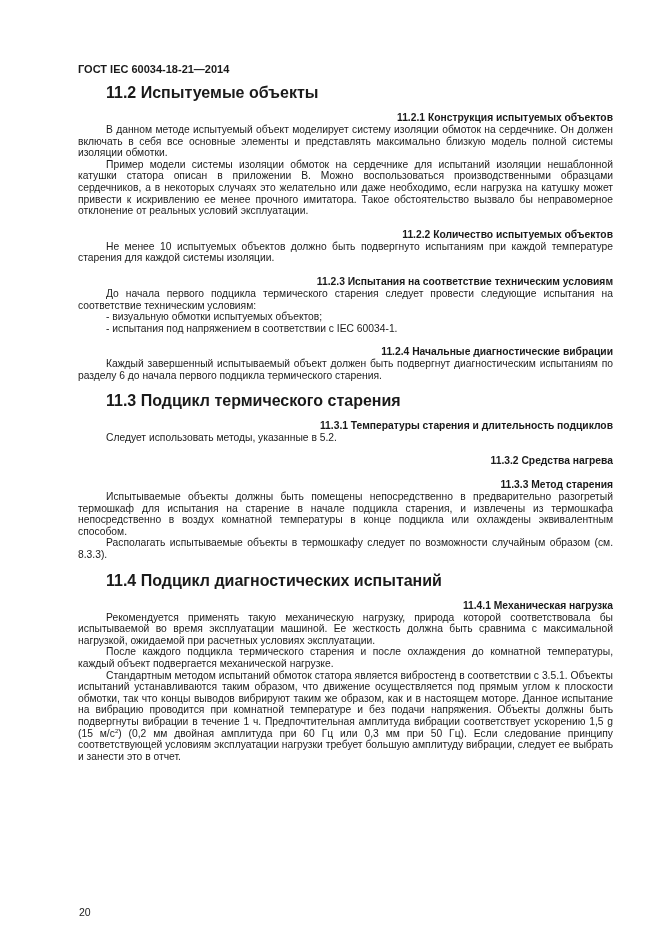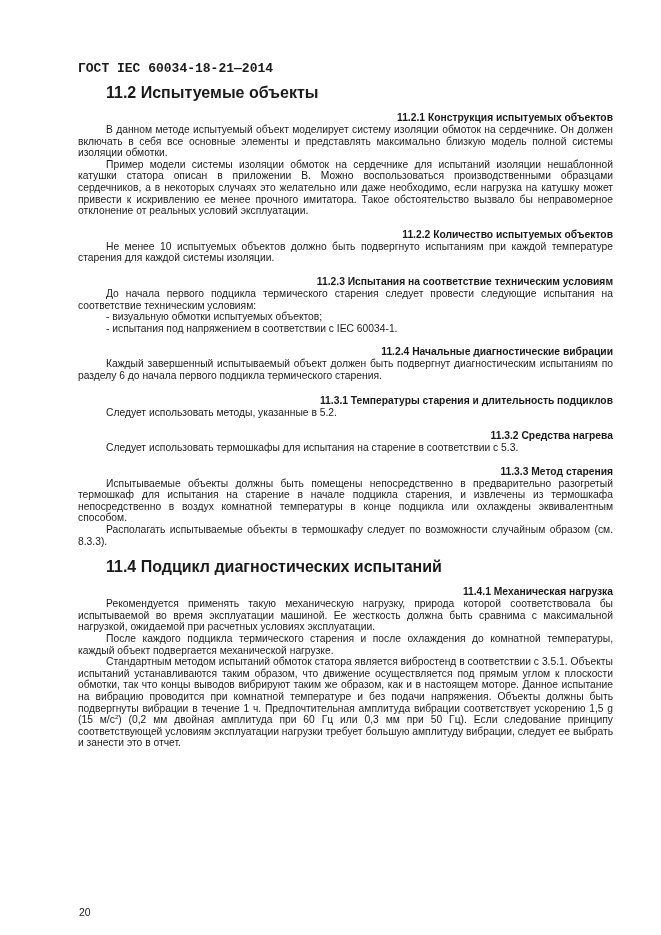--- a/index.html
+++ b/index.html
@@ -1,19 +1,19 @@
 <!DOCTYPE html>
 <html><head>
 <meta charset="utf-8">
 <style>
   html, body { margin: 0; padding: 0; background: #ffffff; }
   body { width: 661px; height: 935px; position: relative; overflow: hidden;
          font-family: "Liberation Sans", sans-serif; color: #1a1a1a; }
   .page { position: absolute; left: 78px; top: 62px; width: 535px; }
-  .doc-id { font-weight: bold; font-size: 13px; line-height: 14px; margin: 0 0 11px 0; font-family: Liberation Mono, monospace; }
+  .doc-id { font-weight: bold; font-size: 11px; line-height: 14px; margin: 0 0 11px 0; }
   .h2 { font-weight: bold; font-size: 16px; line-height: 12px; padding-left: 28px; margin: 0 0 13px 0; }
   .section { margin: 0 0 12px 0; }
   .h3 { font-weight: bold; font-size: 10.3px; line-height: 12px; padding-left: 28px; margin: 0; text-align: right; }
   .p { font-size: 10.3px; line-height: 11.6px; text-align: justify; text-indent: 28px; margin: 0; text-align-last: left; }
   .li { font-size: 10.3px; line-height: 11.6px; padding-left: 28px; margin: 0; }
   .page-num { position: absolute; left: 79px; top: 906px; font-size: 10.5px; }
   sup { font-size: 6px; vertical-align: 4px; line-height: 0; }
 </style>
 </head>
 <body>
@@ -39,29 +39,29 @@
     <p class="p">До начала первого подцикла термического старения следует провести следующие испытания на соответствие техническим условиям:</p>
     <p class="li">- визуальную обмотки испытуемых объектов;</p>
     <p class="li">- испытания под напряжением в соответствии с IEC 60034-1.</p>
   </div>
 
   <div class="section" style="margin-bottom:13px">
     <div class="h3">11.2.4 Начальные диагностические вибрации</div>
     <p class="p">Каждый завершенный испытываемый объект должен быть подвергнут диагностическим испытаниям по разделу 6 до начала первого подцикла термического старения.</p>
   </div>
 
+  <div class="h2">11.3 Подцикл термического старения</div>
 
   <div class="section">
     <div class="h3">11.3.1 Температуры старения и длительность подциклов</div>
     <p class="p">Следует использовать методы, указанные в 5.2.</p>
   </div>
 
   <div class="section">
     <div class="h3">11.3.2 Средства нагрева</div>
-    <p class="p">Следует использовать термошкафы для испытания на старение в соответствии с 5.3.</p>
   </div>
 
   <div class="section" style="margin-bottom:14px">
     <div class="h3">11.3.3 Метод старения</div>
     <p class="p">Испытываемые объекты должны быть помещены непосредственно в предварительно разогретый термошкаф для испытания на старение в начале подцикла старения, и извлечены из термошкафа непосредственно в воздух комнатной температуры в конце подцикла или охлаждены эквивалентным способом.</p>
     <p class="p">Располагать испытываемые объекты в термошкафу следует по возможности случайным образом (см. 8.3.3).</p>
   </div>
 
   <div class="h2">11.4 Подцикл диагностических испытаний</div>
 

